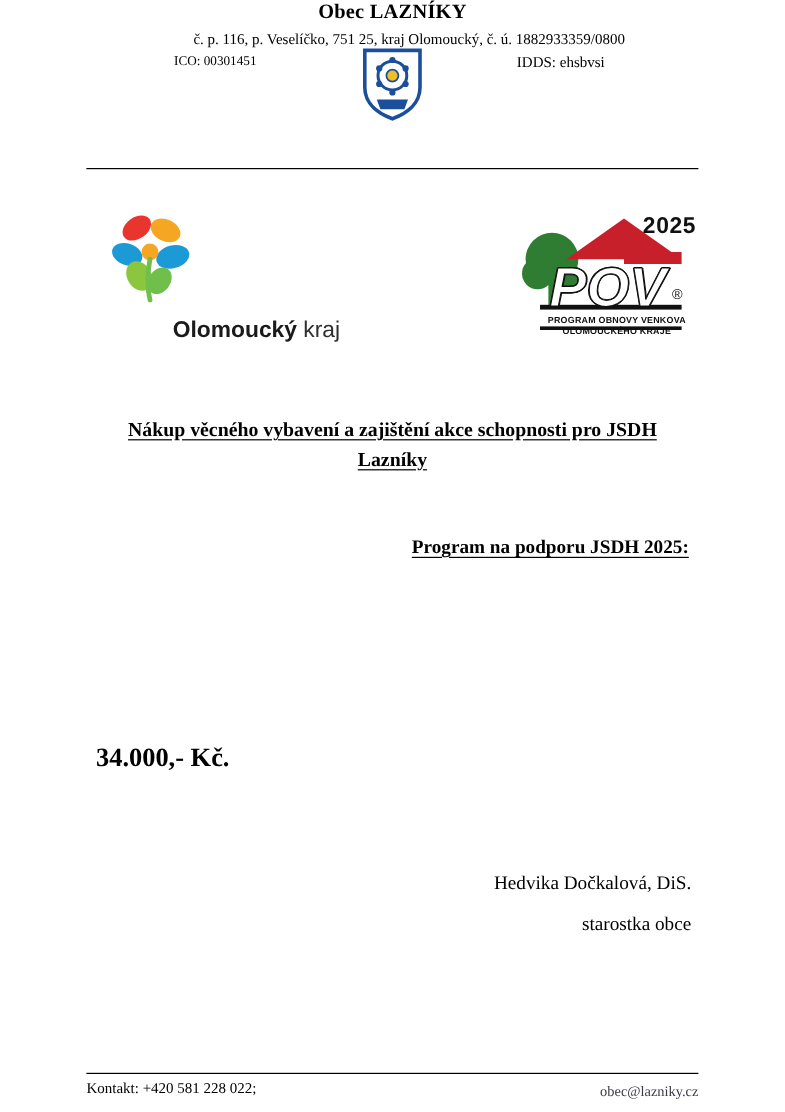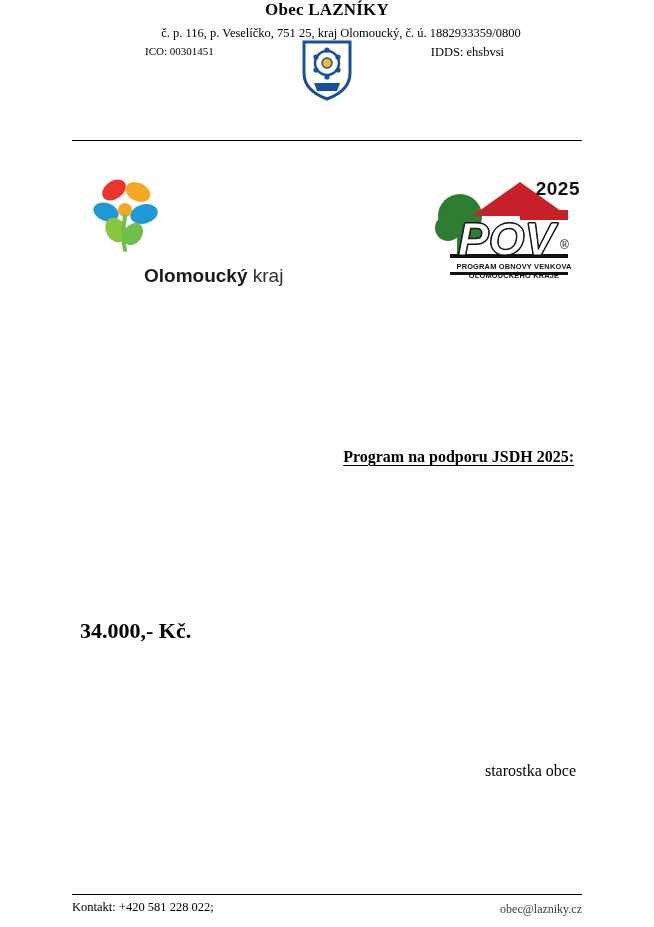--- a/index.html
+++ b/index.html
@@ -309,26 +309,28 @@
       <div class="pov-word">POV</div>
       <div class="pov-reg">®</div>
       <div class="pov-sub">
         <div>PROGRAM OBNOVY VENKOVA</div>
         <div>OLOMOUCKÉHO KRAJE</div>
       </div>
     </div>
 
   </div>
 
+  <div class="title">Nákup věcného vybavení a zajištění akce schopnosti pro JSDH Lazníky</div>
 
   <div class="subtitle">Program na podporu JSDH 2025:</div>
 
 
   <div class="amount">34.000,- Kč.</div>
 
+  <div class="sign-name">Hedvika Dočkalová, DiS.</div>
   <div class="sign-role">starostka obce</div>
 
   <div class="hr-bottom"></div>
   <div class="footer">
     <span class="footer-left">Kontakt: +420 581 228 022;</span>
     <span class="footer-right">obec@lazniky.cz</span>
   </div>
 
 </div>
 

